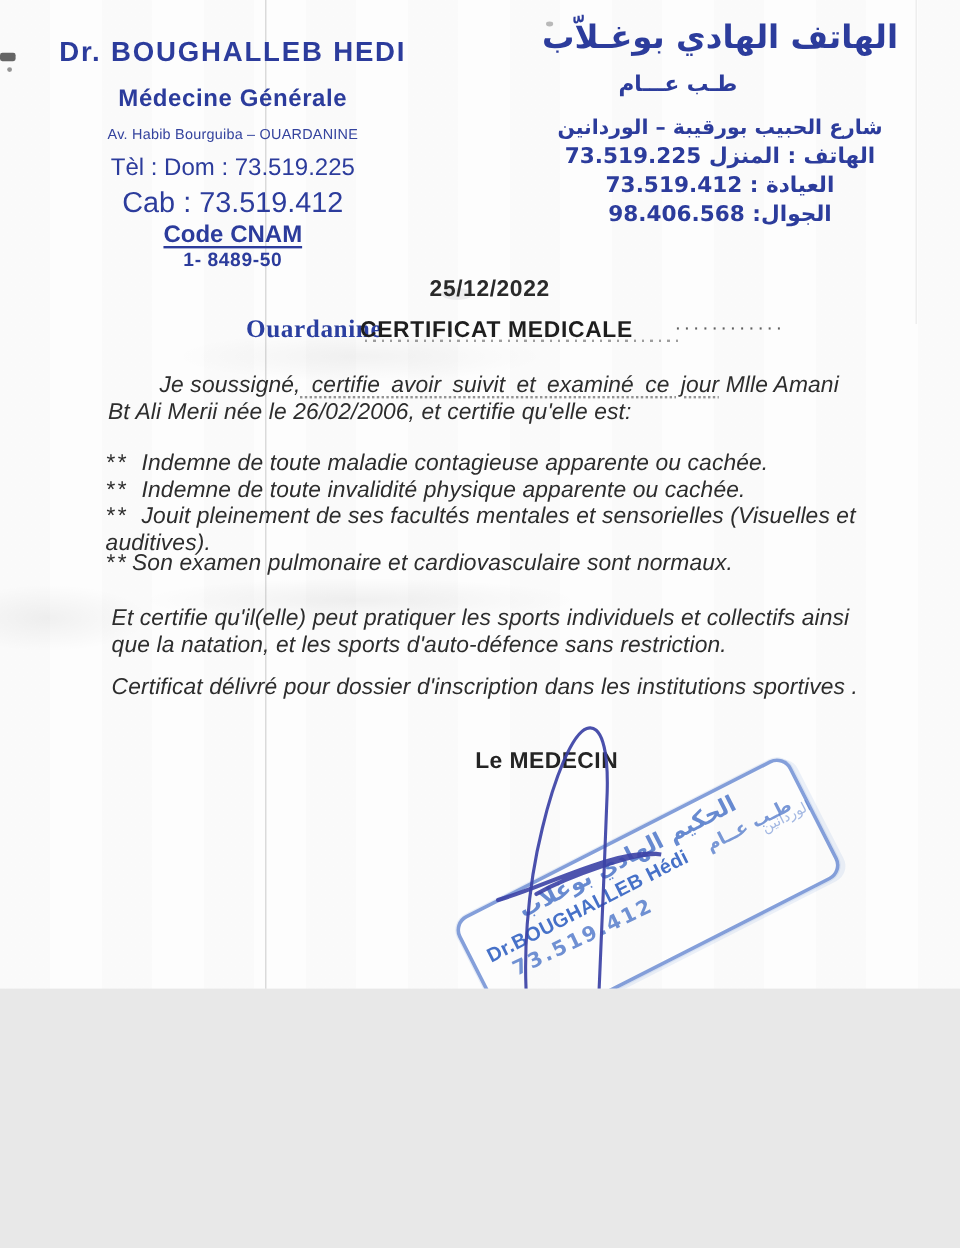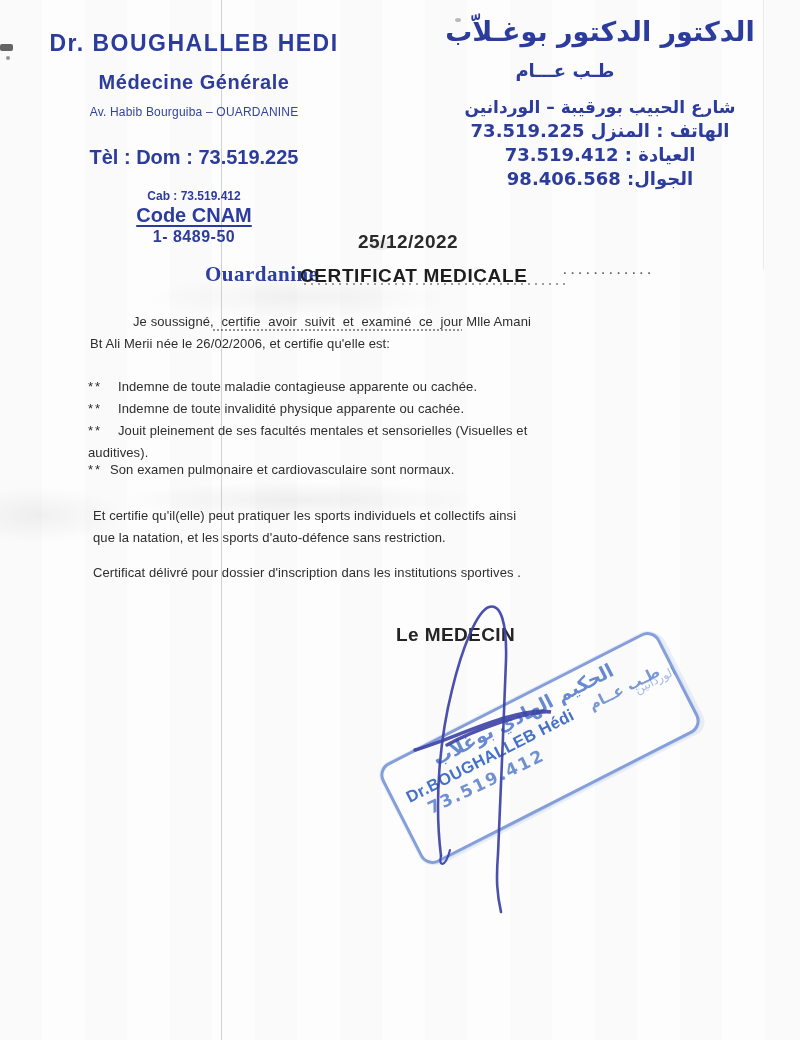--- a/index.html
+++ b/index.html
@@ -1,18 +1,18 @@
 <!DOCTYPE html>
 <html lang="fr"><head>
 <meta charset="utf-8">
 <style>
   html,body{margin:0;padding:0;}
   body{background:#e8e8e8;font-family:"Liberation Sans",sans-serif;}
   .paper{
-    position:relative;width:800px;height:1040px;margin:0 auto;overflow:hidden;
+    position:relative;width:800px;height:824px;margin:0 auto;overflow:hidden;
     background:
       radial-gradient(ellipse 220px 30px at 300px 297px, rgba(0,0,0,0.045), transparent 70%),
       radial-gradient(ellipse 260px 26px at 300px 500px, rgba(0,0,0,0.05), transparent 70%),
       radial-gradient(ellipse 120px 40px at 40px 515px, rgba(0,0,0,0.05), transparent 70%),
       repeating-linear-gradient(90deg, rgba(0,0,0,0.012) 0 42px, rgba(0,0,0,0) 42px 85px),
       #fdfdfd;
     color:#2e2e2e;
   }
   
   .fold-v{position:absolute;top:0;left:221px;width:1px;height:1040px;background:rgba(110,110,110,.3);}
@@ -20,40 +20,40 @@
   .edge-mark{position:absolute;left:0;top:44px;width:13px;height:7px;background:#4a4a4a;border-radius:2px;opacity:.85;}
   .edge-dot{position:absolute;left:6px;top:56px;width:4px;height:4px;background:#6a6a6a;border-radius:50%;opacity:.7;}
   .speck1{position:absolute;left:455px;top:18px;width:6px;height:4px;background:#b9b9b9;border-radius:50%;}
   .speck2{position:absolute;left:368px;top:240px;width:26px;height:10px;background:rgba(160,160,170,.18);border-radius:50%;}
 
   
   .hdr-left{position:absolute;left:28px;top:30px;width:332px;text-align:center;color:#2c3c9c;}
   .hl-name{font-size:23px;font-weight:bold;letter-spacing:1.5px;}
   .hl-spec{margin-top:14px;font-size:20px;font-weight:bold;letter-spacing:.5px;}
   .hl-addr{margin-top:11px;font-size:12px;letter-spacing:.2px;color:#34439e;}
-  .hl-tel{margin-top:27px;font-size:20px;font-weight:bold;}
-  .hl-cab{margin-top:20px;font-size:12px;font-weight:bold;}
+  .hl-tel{margin-top:10px;font-size:20px;font-weight:normal;}
+  .hl-cab{margin-top:4px;font-size:24px;font-weight:normal;}
   .hl-cnam{margin-top:1px;font-size:20px;font-weight:bold;text-decoration:underline;text-underline-offset:3px;}
   .hl-code{margin-top:1px;font-size:16px;font-weight:bold;letter-spacing:.5px;}
 
   .hdr-right{position:absolute;left:420px;top:16px;width:360px;text-align:center;color:#2c3c9c;direction:rtl;font-family:"DejaVu Sans",sans-serif;}
   .hr-name{font-size:27px;font-weight:bold;}
   .hr-spec{margin-top:13px;font-size:18px;font-weight:bold;padding-right:70px;}
   .hr-addr{margin-top:16px;font-size:17px;font-weight:bold;}
   .hr-tel{margin-top:3px;font-size:18px;font-weight:bold;}
 
   
   .date{position:absolute;left:358px;top:231px;font-size:19px;font-weight:bold;color:#2a2a2a;letter-spacing:.5px;}
   .place{position:absolute;left:205px;top:262px;font-family:"Liberation Serif",serif;font-size:21px;font-weight:bold;color:#2b3fa0;letter-spacing:.5px;}
   .doc-title{position:absolute;left:300px;top:265px;font-size:19px;font-weight:bold;color:#1e1e1e;letter-spacing:.6px;}
   .leader{position:absolute;left:562px;top:263px;font-size:17px;color:#3a3a3a;letter-spacing:2px;opacity:.8;}
   .dotline{position:absolute;left:304px;top:283px;width:262px;height:2px;opacity:.45;
     background:repeating-linear-gradient(90deg,#2a2a2a 0 2px,transparent 2px 7px);}
 
-  .bodytext{position:absolute;font-size:13px;line-height:22px;color:#2d2d2d;letter-spacing:.1px;white-space:nowrap;}
+  .bodytext{position:absolute;font-size:19px;line-height:22px;color:#2d2d2d;letter-spacing:.1px;white-space:nowrap;font-style:italic;}
   .dotted-under{text-decoration:underline dotted 2px;text-decoration-color:rgba(60,60,60,.55);text-underline-offset:3px;word-spacing:4px;}
   .marker{display:inline-block;width:30px;letter-spacing:2px;}
   .marker-tight{display:inline-block;width:22px;letter-spacing:2px;}
 
   .medecin{position:absolute;left:396px;top:624px;font-size:19px;font-weight:bold;color:#242424;letter-spacing:.4px;}
 
   
   .stamp{position:absolute;left:384px;top:692px;width:306px;height:106px;
     border:3px solid rgba(80,118,202,.7);border-radius:14px;
     transform:rotate(-27deg);color:#4d76c9;
@@ -84,21 +84,21 @@
     <div class="hl-name">Dr. BOUGHALLEB HEDI</div>
     <div class="hl-spec">Médecine Générale</div>
     <div class="hl-addr">Av. Habib Bourguiba – OUARDANINE</div>
     <div class="hl-tel">Tèl : Dom : 73.519.225</div>
     <div class="hl-cab">Cab : 73.519.412</div>
     <div class="hl-cnam">Code CNAM</div>
     <div class="hl-code">1- 8489-50</div>
   </div>
 
   <div class="hdr-right">
-    <div class="hr-name">الدكتور الدكتور بوغـلاّب</div>
+    <div class="hr-name">الهاتف الهادي بوغـلاّب</div>
     <div class="hr-spec">طـب عـــام</div>
     <div class="hr-addr">شارع الحبيب بورقيبة – الوردانين</div>
     <div class="hr-tel">الهاتف : المنزل 73.519.225</div>
     <div class="hr-tel">العيادة : 73.519.412</div>
     <div class="hr-tel">الجوال: 98.406.568</div>
   </div>
 
   <div class="date">25/12/2022</div>
   <div class="place">Ouardanine</div>
   <div class="doc-title">CERTIFICAT MEDICALE</div>

